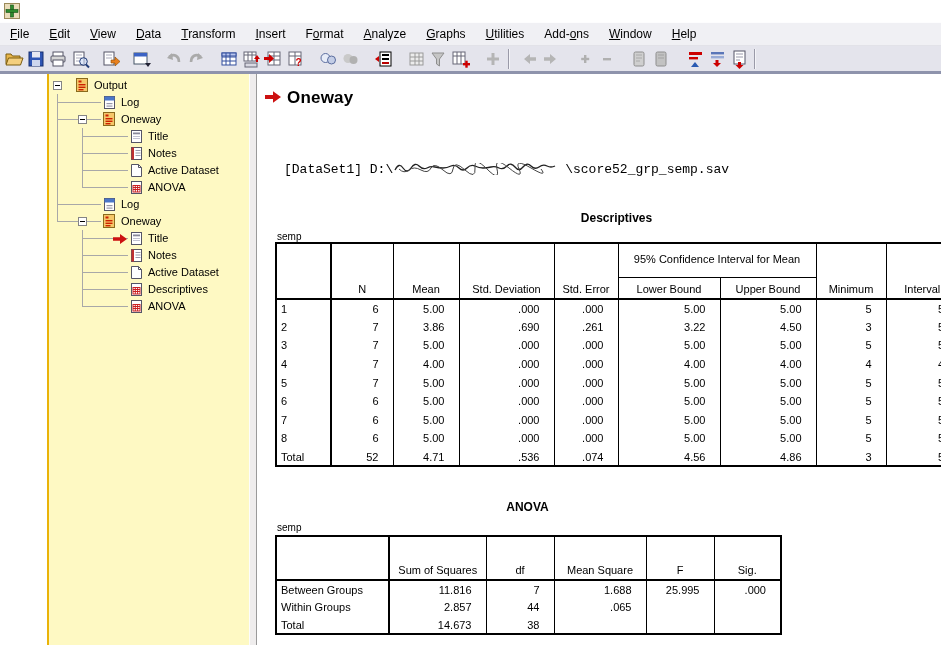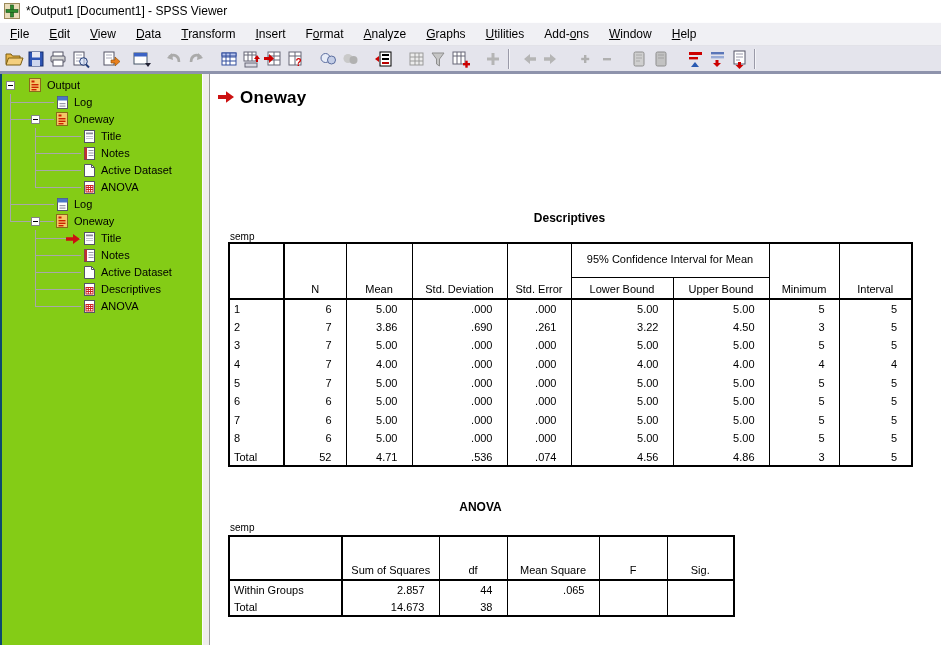--- a/index.html
+++ b/index.html
@@ -10,21 +10,21 @@
   #title-bar { height:22px; background:#ffffff; display:flex; align-items:center; gap:6px; padding-left:4px; font-size:12px; }
   #menu-bar { height:24px; background:#f0f0f4; border-top:1px solid #fdfdfe; border-bottom:1px solid #e2e2e8; display:flex; align-items:center; font-size:12px; }
   .menu-item { padding:3px 10px; cursor:default; }
   #toolbar { height:25px; background:#e4e4ec; display:flex; align-items:center; padding-left:3px; }
   .tb-btn { width:22px; height:22px; display:flex; align-items:center; justify-content:center; }
   .tb-sep { width:2px; height:20px; background:#f4f4f8; border-left:1px solid #9a9aa8; margin:0 4px; }
   #blue-band { height:3px; background:#8e93ac; }
 
   
   #main { display:flex; height:571px; }
-  #outline-pane { width:202px; background:#84cc16; position:relative; padding-top:3px; overflow:hidden; border-left:2px solid #0c4a6e; }
+  #outline-pane { width:202px; background:#fef9c3; position:relative; padding-top:3px; overflow:hidden; border-left:2px solid #eab308;margin-left:47px; }
   #splitter { width:8px; background:#efeded; border-right:1px solid #9a9a9a; border-left:1px solid #fcfcfc; }
   #content-pane { flex:1; background:#fff; position:relative; overflow:hidden; }
 
   
   .tree-row { position:relative; height:17px; width:200px; font-size:11px; cursor:default; }
   .tree-seg { position:absolute; background:#a8a8a8; }
   .expander { position:absolute; top:4px; width:9px; height:9px; background:#fff; border:1px solid #848484; }
   .expander::after { content:""; position:absolute; left:1px; top:3px; width:5px; height:1px; background:#000; }
   .tree-icon { position:absolute; top:1px; width:15px; height:15px; }
   .tree-arrow { position:absolute; top:4px; width:14px; height:10px; }
@@ -59,21 +59,20 @@
 <body>
 
 <div id="title-bar">
   <span style="width:16px;height:16px;display:inline-block;">
     <svg width="16" height="16" viewBox="0 0 16 16">
         <rect x="0.5" y="0.5" width="15" height="15" fill="#e9dcba" stroke="#9a8a5a"></rect>
         <rect x="6.5" y="2" width="3" height="12" fill="#2e8b2e" stroke="#145014" stroke-width="0.6"></rect>
         <rect x="2" y="6.5" width="12" height="3" fill="#2e8b2e" stroke="#145014" stroke-width="0.6"></rect>
       </svg>
   </span>
-  <span>*Output1 [Document1] - SPSS Viewer</span>
 </div>
 
 <div id="menu-bar">
     <div class="menu-item"><u>F</u>ile</div>
     <div class="menu-item"><u>E</u>dit</div>
     <div class="menu-item"><u>V</u>iew</div>
     <div class="menu-item"><u>D</u>ata</div>
     <div class="menu-item"><u>T</u>ransform</div>
     <div class="menu-item"><u>I</u>nsert</div>
     <div class="menu-item">F<u>o</u>rmat</div>
@@ -447,20 +446,26 @@
 
     <div id="oneway-heading">
       <span>
         <svg width="16" height="12" viewBox="0 0 14 10">
             <path d="M0 3.2h7V0l7 5-7 5V6.8H0z" fill="#cc1111"></path>
           </svg>
       </span>
       <span class="h-text">Oneway</span>
     </div>
 
+    <div id="dataset-line">
+      <span>[DataSet1] D:\</span><span><svg width="172" height="12" viewBox="0 0 172 12">
+            <path d="M2 7q4 -8 8 -2t8 0t8 -2t8 2t8 -1t8 1t8 -2t8 2t8 0t8 -2t8 2t8 -1t8 1t8 -2t8 1t8 0t8 -1t8 1t8 -1t8 0" stroke="#222" fill="none" stroke-width="1.3"></path>
+            <path d="M6 6q5 5 10 1t12 0t10 -2t12 2t10 -1t12 1t10 -2t12 1t10 0t12 -1t10 1t12 -1t10 1" stroke="#444" fill="none" stroke-width="1"></path>
+          </svg></span><span>\score52_grp_semp.sav</span>
+    </div>
 
     <div class="spss-block" id="descriptives-block" style="left:18px; top:137px; width:683px;">
       <div class="spss-title">Descriptives</div>
       <div class="spss-caption">semp</div>
       <div>
           <table class="spss" style="width: 683px;">
             <colgroup>
               <col style="width: 55px;">
               <col style="width: 62px;">
               <col style="width: 66px;">
@@ -610,20 +615,28 @@
                 <th class="lblcol"></th>
                 <th>Sum of Squares</th>
                 <th>df</th>
                 <th>Mean Square</th>
                 <th>F</th>
                 <th>Sig.</th>
               </tr>
             </thead>
             <tbody>
               <tr>
+                <td class="lbl lblcol">Between Groups</td>
+                <td class="num">11.816</td>
+                <td class="num">7</td>
+                <td class="num">1.688</td>
+                <td class="num">25.995</td>
+                <td class="num">.000</td>
+              </tr>
+              <tr>
                 <td class="lbl lblcol">Within Groups</td>
                 <td class="num">2.857</td>
                 <td class="num">44</td>
                 <td class="num">.065</td>
                 <td class="num"></td>
                 <td class="num"></td>
               </tr>
               <tr>
                 <td class="lbl lblcol">Total</td>
                 <td class="num">14.673</td>

